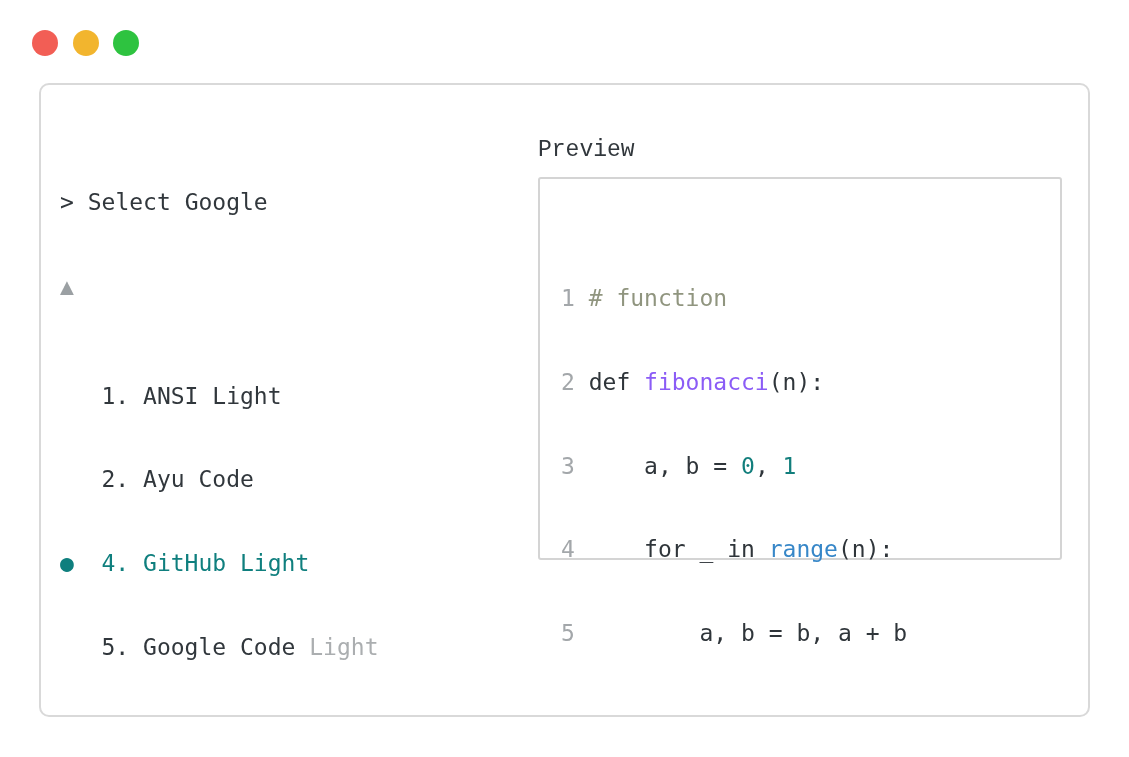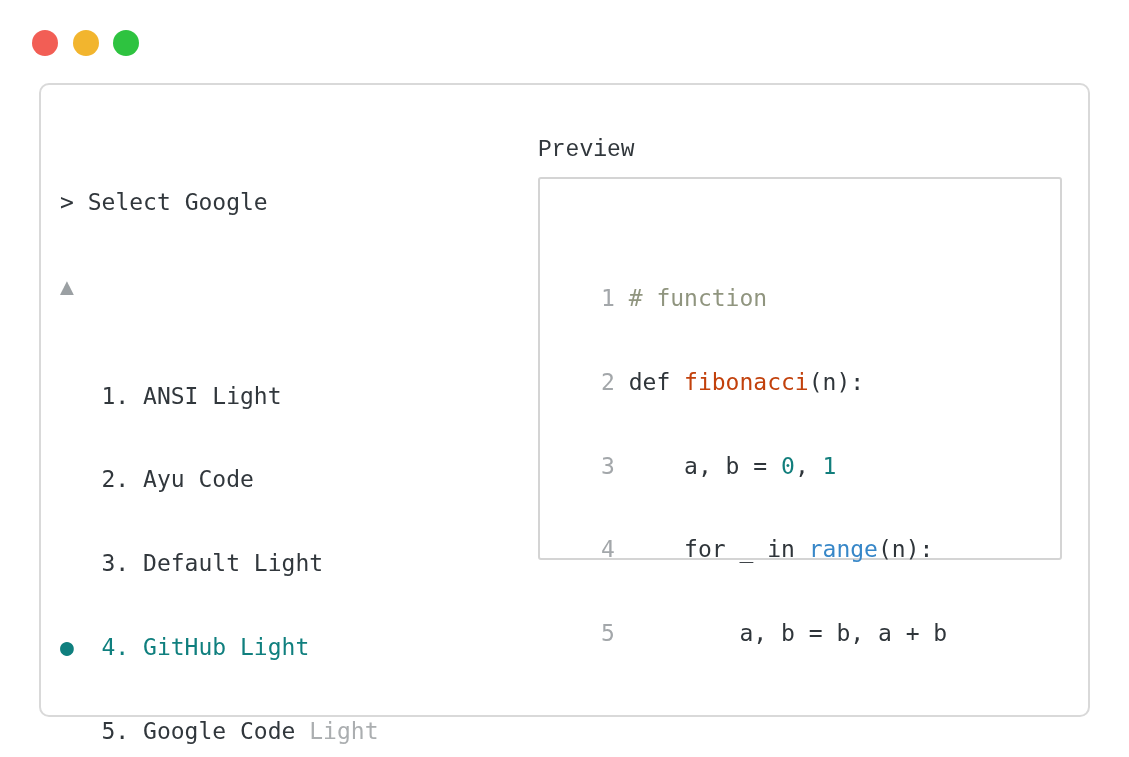--- a/index.html
+++ b/index.html
@@ -31,48 +31,47 @@
   .tname { margin-left: 1ch; }
   .tdim { color: #abaeb0; text-align: right; }
   .trow.selected .tnum, .trow.selected .tname { color: #0f7f7e; }
 
   .preview-label { position: absolute; left: 497px; top: 50px; line-height: 31.8px; font-family: Liberation Mono, monospace; }
   .preview-box {
     position: absolute; left: 497px; top: 92px; width: 524px; height: 383px;
     border: 2px solid #d4d4d4; border-radius: 3px; background: #ffffff;
   }
   .codewrap { position: absolute; left: 21px; top: 52px; white-space: pre; }
-  .cline { line-height: 31.8px; height: 31.8px; white-space: pre; margin-left: 40px; }
+  .cline { line-height: 31.8px; height: 31.8px; white-space: pre; }
   .lno { display: inline-block; width: 1ch; color: #a3a7aa; text-align: right; }
   .ctoks { margin-left: 1ch; }
 
   .tok-comment { color: #90957f; }
   .tok-code    { color: #2f353a; }
-  .tok-func    { color: #c2410c; }
+  .tok-func    { color: #8b5cf6; }
   .tok-num     { color: #127e7c; }
   .tok-builtin { color: #3787c8; }
 </style>
 </head>
 <body>
 
 <div class="traffic">
   <div class="light red"></div>
   <div class="light yellow"></div>
   <div class="light green"></div>
 </div>
 
 <div class="window">
 
   <div class="leftcol">
     <div class="row"><span>&gt;</span><span class="prompt-title">Select Google</span></div>
     <div class="row arrow-up">▲</div>
 
     <div class="row trow"><span class="gut"></span><span class="tnum">1.</span><span class="tname">ANSI Light</span><span class="tdim"></span></div>
     <div class="row trow"><span class="gut"></span><span class="tnum">2.</span><span class="tname">Ayu Code</span><span class="tdim"></span></div>
-    <div class="row trow"><span class="gut"></span><span class="tnum">3.</span><span class="tname">Default Light</span><span class="tdim"></span></div>
     <div class="row trow selected"><span class="gut">●</span><span class="tnum">4.</span><span class="tname">GitHub Light</span><span class="tdim"></span></div>
     <div class="row trow"><span class="gut"></span><span class="tnum">5.</span><span class="tname">Google Code</span><span class="tdim"> Light</span></div>
     
     
     
     
     
     
     
 

